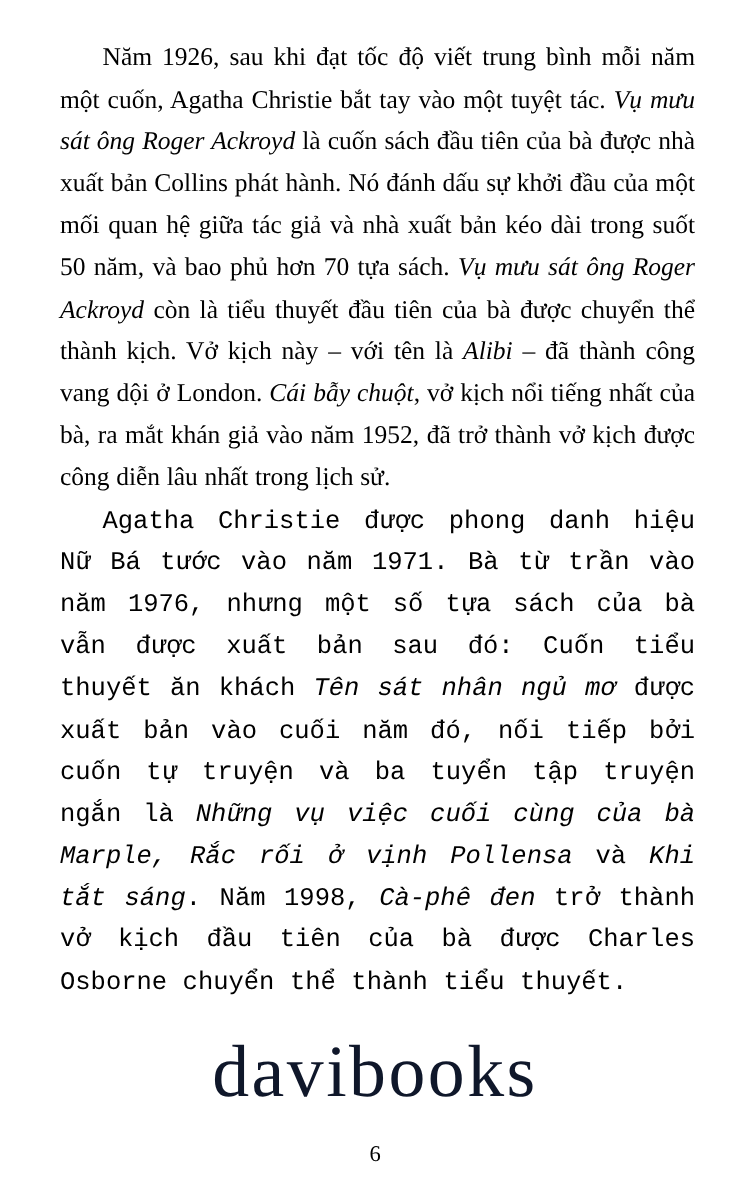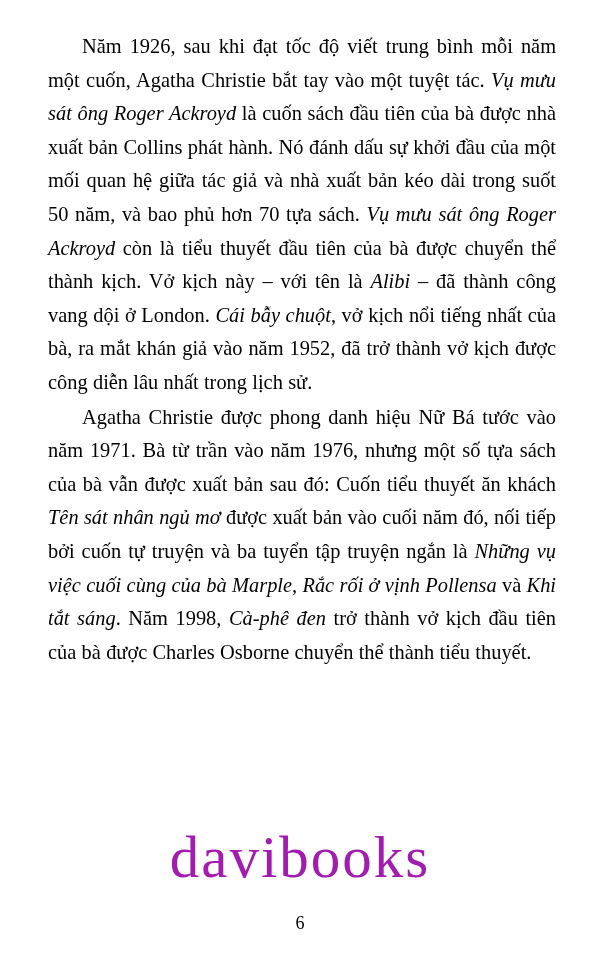--- a/index.html
+++ b/index.html
@@ -32,38 +32,39 @@
     margin: 0 0 0 0;
     font-size: 20.4px;
     line-height: 33.6px;
     text-align: justify;
     text-indent: 34px;
     word-spacing: 0.2px;
     hyphens: none;
   }
   p.para + p.para {
     margin-top: 1px;
+    font-family: Liberation Mono, monospace;
   }
   em {
     font-style: italic;
   }
   .watermark {
     position: absolute;
     left: 0;
     top: 826px;
     width: 600px;
     text-align: center;
     pointer-events: none;
     user-select: none;
   }
   .watermark .wm-main {
     font-family: "Liberation Serif", serif;
     font-size: 59px;
     letter-spacing: 2px;
-    color: #a21caf;
+    color: #0f172a;
     line-height: 62px;
     display: block;
   }
   .watermark .wm-sub {
     font-family: "Liberation Serif", serif;
     font-size: 23px;
     letter-spacing: 1.4px;
     color: #e9e5de;
     line-height: 26px;
     display: block;

